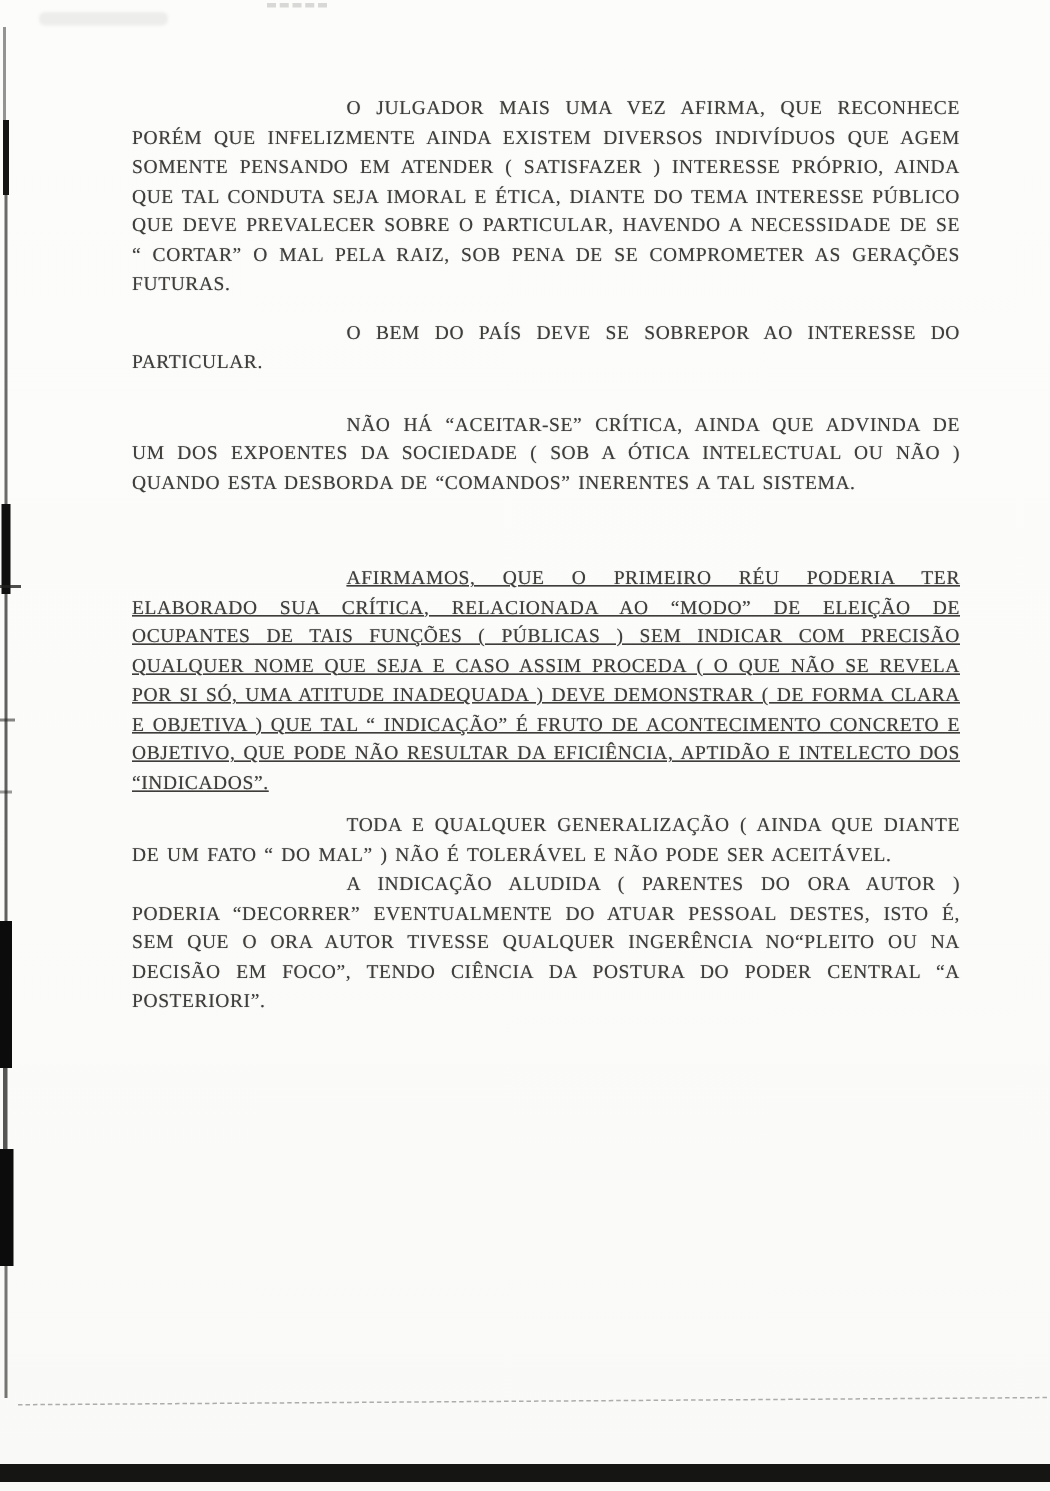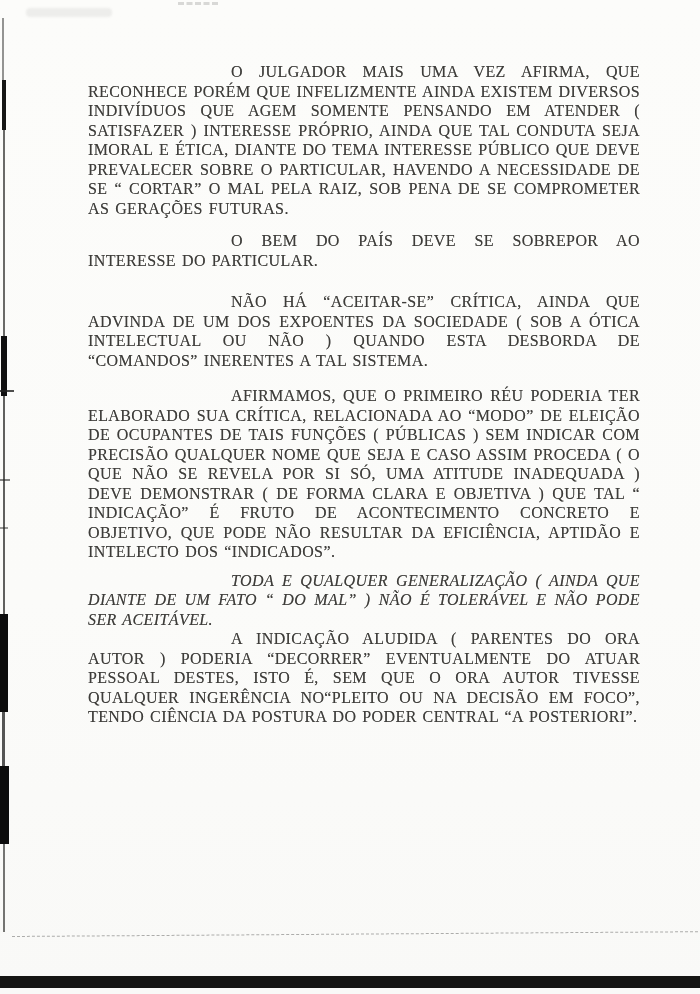--- a/index.html
+++ b/index.html
@@ -13,34 +13,34 @@
   .page{
     position:absolute;left:0;top:0;width:700px;height:994px;
     background:linear-gradient(180deg,#fcfcfa 0%,#fbfbf9 60%,#f9f9f7 100%);
   }
   
   .content{
     position:absolute;left:88px;top:62px;width:552px;
   }
   .content p{
     margin:0;
-    font-size:16px;
+    font-size:13px;
     line-height:19.5px;
     letter-spacing:0.4px;
     word-spacing:1.5px;
     color:#3e3d3a;
     text-align:justify;
     text-indent:143px;
     text-shadow:0 0 0.6px rgba(60,60,58,0.55);
   }
   .content p.p2{margin-top:13px;}
   .content p.p3{margin-top:16px;}
   .content p.p4{margin-top:22px;}
-  .content p.p5{margin-top:16px;}
-  .content p.p6{margin-top:9px;font-style:italic;}
+  .content p.p5{margin-top:44px;text-decoration:underline;}
+  .content p.p6{margin-top:9px;}
   .content p.p7{}
 
   
   .edge-seg{position:absolute;background:#2c2c2a;}
   .seg1{left:2px;top:18px;width:2px;height:64px;opacity:.5;}
   .blob1{left:2px;top:80px;width:4px;height:50px;background:#161614;}
   .seg2{left:3px;top:130px;width:2px;height:208px;opacity:.7;}
   .blob2{left:1px;top:336px;width:6px;height:60px;background:#101010;}
   .seg3{left:3px;top:396px;width:2px;height:220px;opacity:.75;}
   .blob3{left:0;top:614px;width:8px;height:98px;background:#0c0c0c;}

